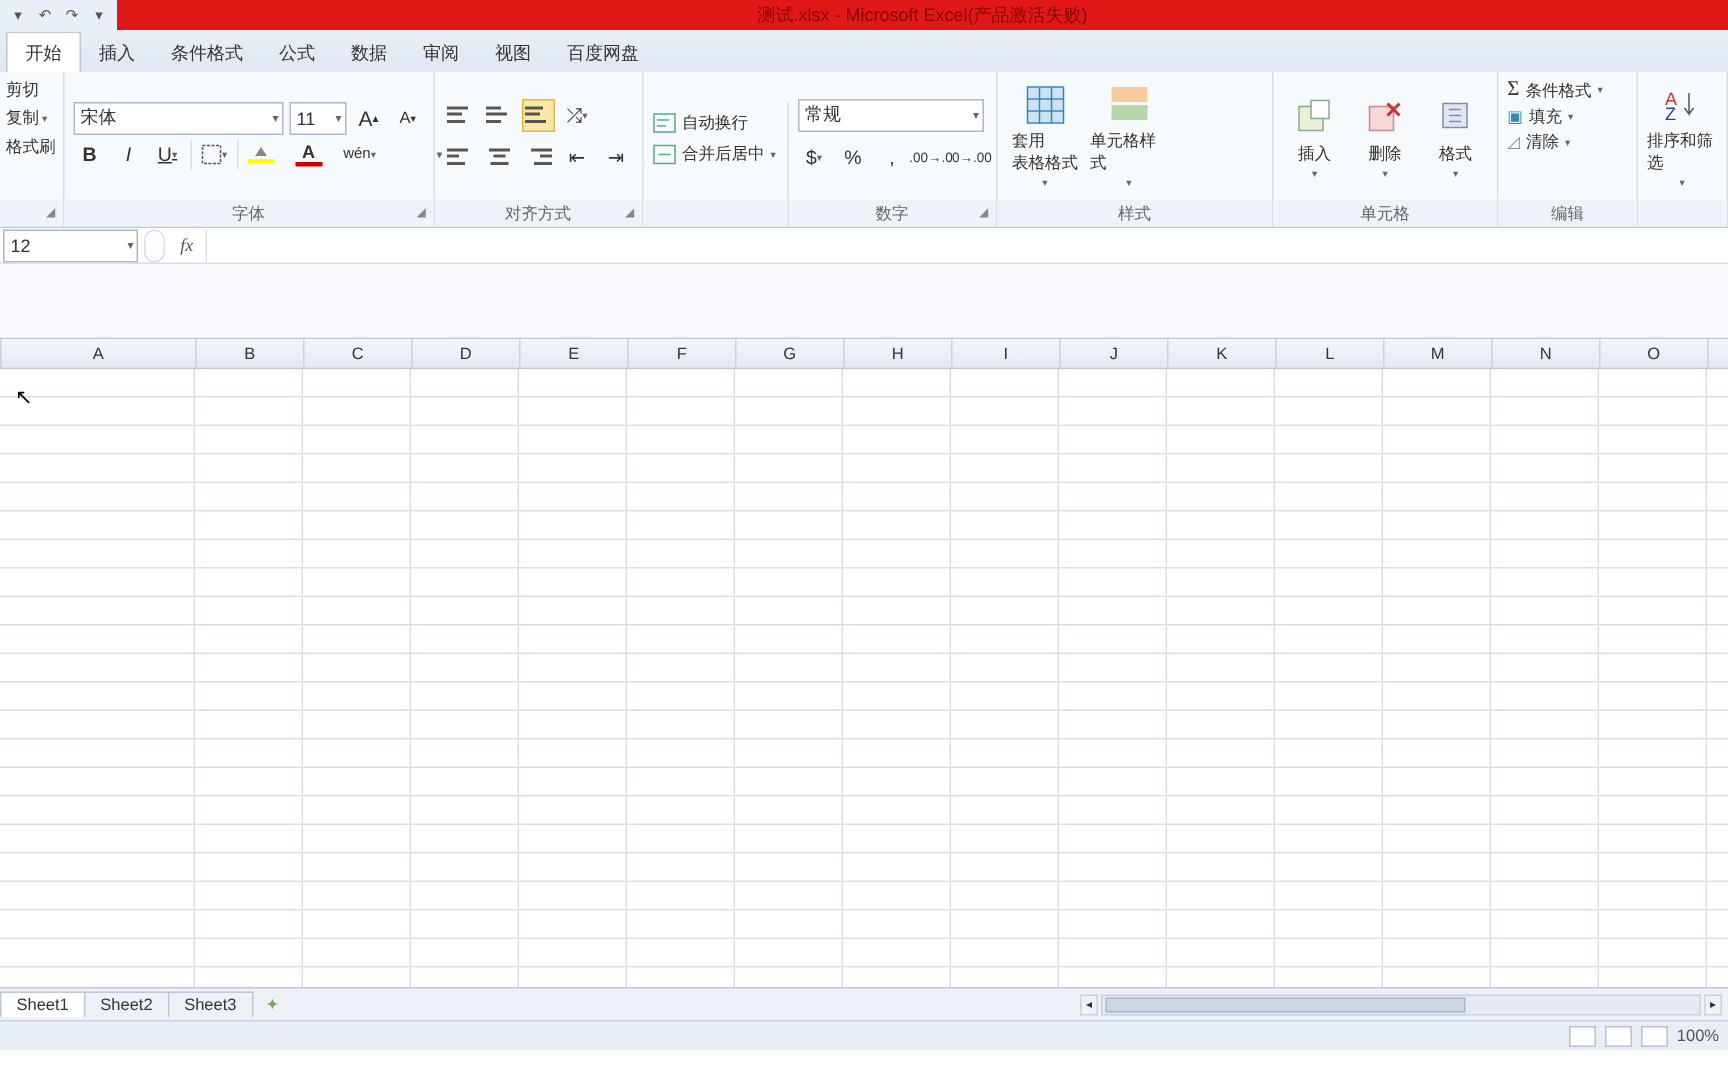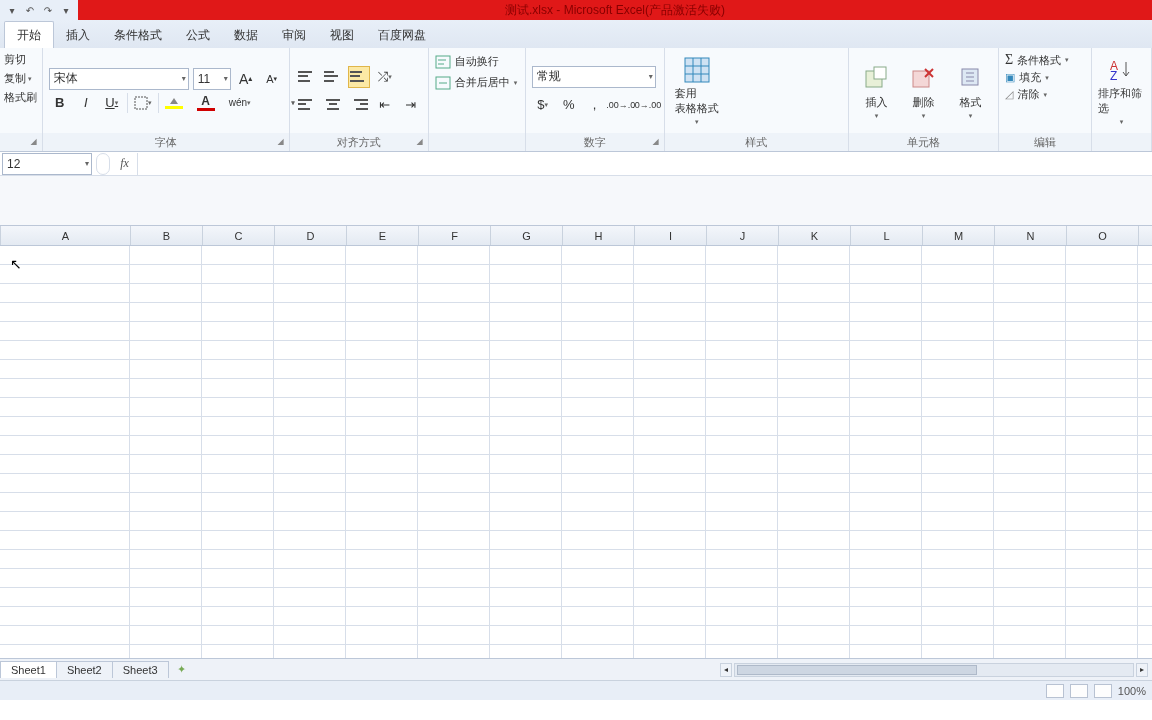--- a/index.html
+++ b/index.html
@@ -42,21 +42,21 @@
 .color-strip { width:18px; height:3px; display:block; }
 
 
 .align { width:140px; }
 .align-rows { display:flex; flex-direction:column; gap:6px; }
 .align-ico { width:18px; height:14px; display:flex; flex-direction:column; justify-content:space-around; }
 .align-ico span { height:2px; background:#555; }
 .highlight { background:#fce9a5; border:1px solid #e0b64a !important; }
 
 
-.wrap { width:100px; }
+.wrap { width:100px;margin-top:20px; }
 .wrap-body { flex-direction:column; align-items:flex-start; gap:6px; padding:6px 6px; }
 .wrap-btn { display:flex; align-items:center; gap:4px; font-size:11px; }
 
 
 .numg { width:140px; }
 .num-rows { display:flex; flex-direction:column; gap:6px; }
 
 
 .stg { }
 .big-btn { display:flex; flex-direction:column; align-items:center; justify-content:center; width:52px; height:70px; font-size:11px; gap:2px; }
@@ -302,20 +302,30 @@
             <svg width="28" height="28">
               <rect x="2" y="2" width="24" height="24" fill="#cfe2f3" stroke="#38b"></rect>
               <line x1="2" y1="10" x2="26" y2="10" stroke="#38b"></line>
               <line x1="2" y1="18" x2="26" y2="18" stroke="#38b"></line>
               <line x1="10" y1="2" x2="10" y2="26" stroke="#38b"></line>
               <line x1="18" y1="2" x2="18" y2="26" stroke="#38b"></line>
             </svg>
           </div>
           <span style="white-space:pre-line;text-align:left">套用
 表格格式</span>
+          <span class="dd">▾</span>
+        </div>
+      <div class="big-btn">
+          <div class="big-ico">
+            <svg width="28" height="28">
+              <rect x="2" y="2" width="24" height="10" fill="#f9cb9c"></rect>
+              <rect x="2" y="14" width="24" height="10" fill="#b6d7a8"></rect>
+            </svg>
+          </div>
+          <span>单元格样式</span>
           <span class="dd">▾</span>
         </div>
     </div>
     <div class="group-label">样式</div>
   </div>
 
   <div class="group" style="width:150px">
     <div class="group-body">
       <div class="big-btn" style="width:44px">
           <div class="big-ico">

